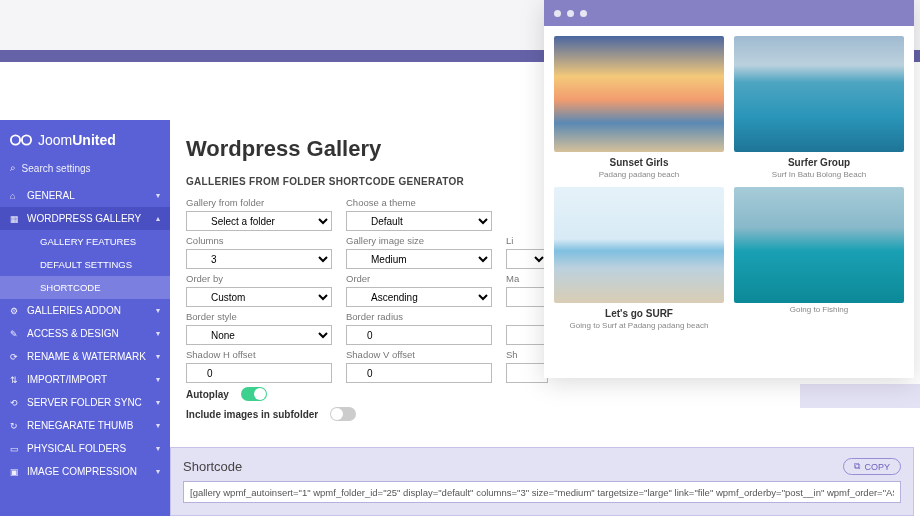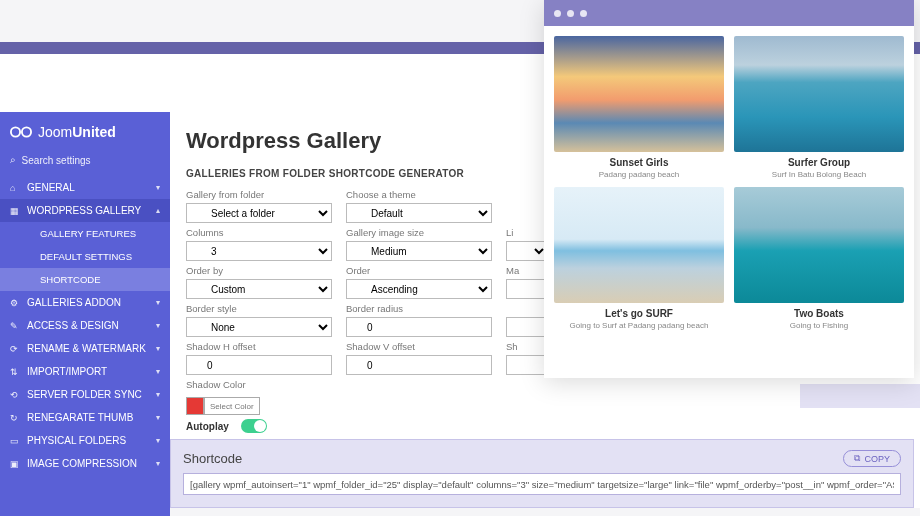--- a/index.html
+++ b/index.html
@@ -1,18 +1,18 @@
 <!DOCTYPE html>
 <html><head>
 <meta charset="utf-8">
 <style>
 * { box-sizing: border-box; margin: 0; padding: 0; }
 body { font-family: -apple-system, BlinkMacSystemFont, "Segoe UI", Arial, sans-serif; background: #f5f5f7; width: 920px; height: 516px; position: relative; overflow: hidden; }
 
-.main-app { position: absolute; left: 0; top: 42px; width: 920px; height: 466px; background: #fff; }
+.main-app { position: absolute; left: 0; top: 50px; width: 920px; height: 466px; background: #fff; }
 .top-bar { position: absolute; left: 0; top: 0; width: 100%; height: 12px; background: #6562a8; }
 .traffic-dots { position: absolute; left: 10px; top: 58px; display: flex; gap: 5px; }
 .traffic-dots span { width: 6px; height: 6px; border-radius: 50%; background: #fff; opacity: 0.7; }
 
 .sidebar { position: absolute; left: 0; top: 70px; width: 170px; height: 446px; background: #5a60d6; color: #fff; font-size: 11px; }
 .logo-row { display: flex; align-items: center; gap: 6px; padding: 12px 10px 10px; }
 .logo-svg { width: 22px; height: 14px; }
 .logo-text { font-size: 14px; }
 .logo-text b { font-weight: 700; }
 .search-row { display: flex; align-items: center; gap: 6px; padding: 4px 10px 10px; font-size: 10px; opacity: 0.9; }
@@ -210,29 +210,20 @@
         </div>
       <div class="fg w2">
           <label>Shadow V offset</label>
           <input type="text" value="0" style="">
         </div>
       <div class="fg w3">
           <label>Sh</label>
           <input type="text" value="0" style="">
         </div>
     </div>
-    <div class="form-row">
-      <div class="fg w1">
-          <label>Shadow Color</label>
-        <div class="color-row">
-          <div class="swatch"></div>
-          <button class="color-btn">Select Color</button>
-        </div>
-      </div>
-    </div>
 
     <div class="toggle-row">
       <span>Autoplay</span>
       <div class="toggle on">
           <div class="knob"></div>
         </div>
     </div>
     <div class="toggle-row" style="margin-top:6px;">
       <span>Include  images  in  subfolder</span>
       <div class="toggle off">
@@ -273,18 +264,17 @@
         <div class="g-title">Surfer Group</div>
         <div class="g-sub">Surf In Batu Bolong Beach</div>
       </div>
       <div class="g-item">
         <div class="thumb t-group"></div>
         <div class="g-title">Let's go SURF</div>
         <div class="g-sub">Going to Surf at Padang padang beach</div>
       </div>
       <div class="g-item">
         <div class="thumb t-boats"></div>
-        <div class="g-title">Two Boats</div>
         <div class="g-sub">Going to Fishing</div>
       </div>
     </div>
   </div>
 </div>
 
 </body></html>

